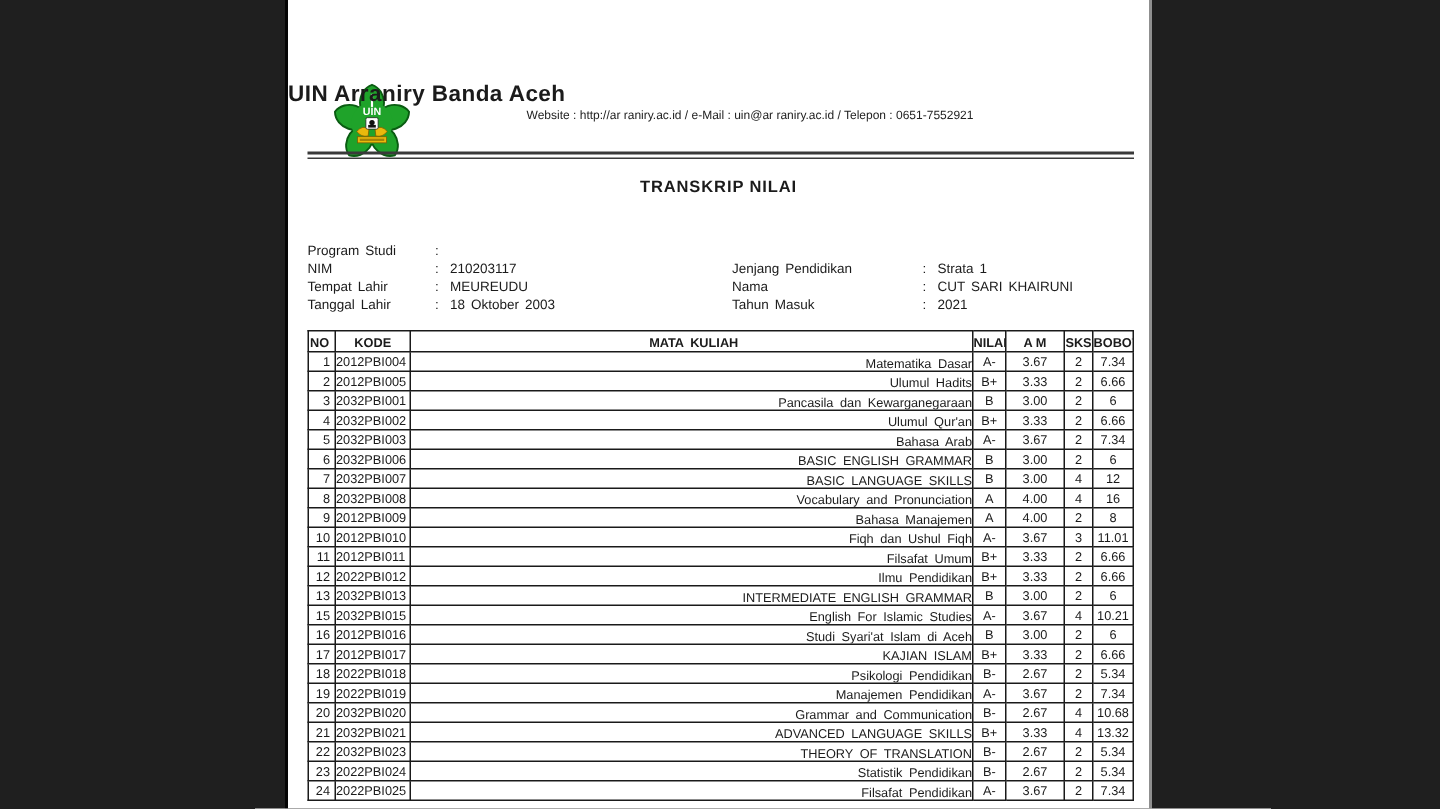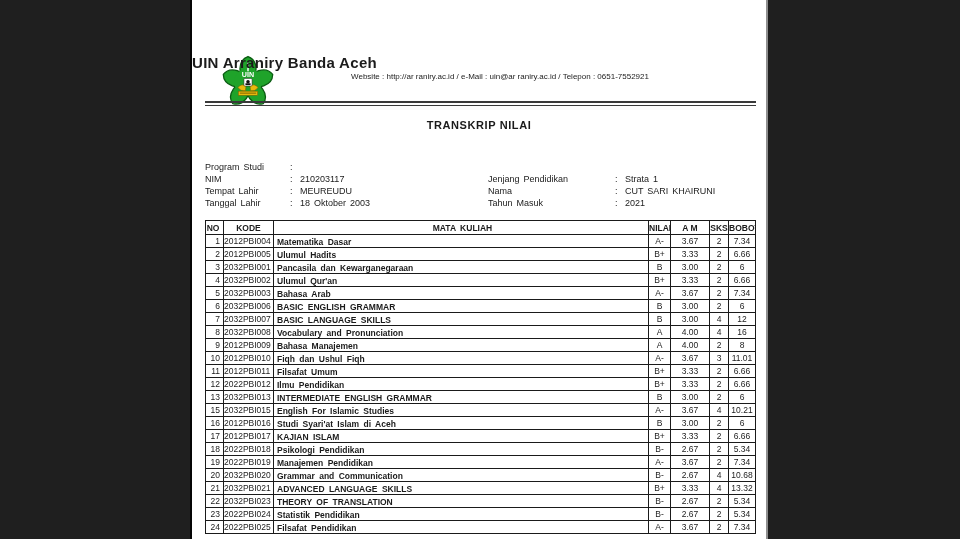--- a/index.html
+++ b/index.html
@@ -45,21 +45,21 @@
     border-collapse:collapse; table-layout:fixed;
     font-size:8.5px;
   }
   table.transcript th, table.transcript td {
     border:1px solid #1a1a1a; overflow:hidden; white-space:nowrap;
   }
   table.transcript th { height:14px; font-weight:bold; text-align:center; font-size:8.5px; }
   table.transcript td { height:11.2px; line-height:10px; }
   .col-no    { width:18px; text-align:right; padding-right:3px; }
   .col-kode  { width:50px; text-align:left; }
-  .col-mk    { text-align:left; padding-left:3px; word-spacing:2px;font-weight:bold; }
+  .col-mk    { text-align:right; padding-left:3px; word-spacing:2px; }
   td.col-mk  { padding-top:2px; }
   .col-nilai { width:22px; text-align:center; }
   .col-am    { width:39px; text-align:center; }
   .col-sks   { width:19px; text-align:center; }
   .col-bobot { width:27px; text-align:center; }
 </style>
 </head>
 <body>
 
 <div class="page">

